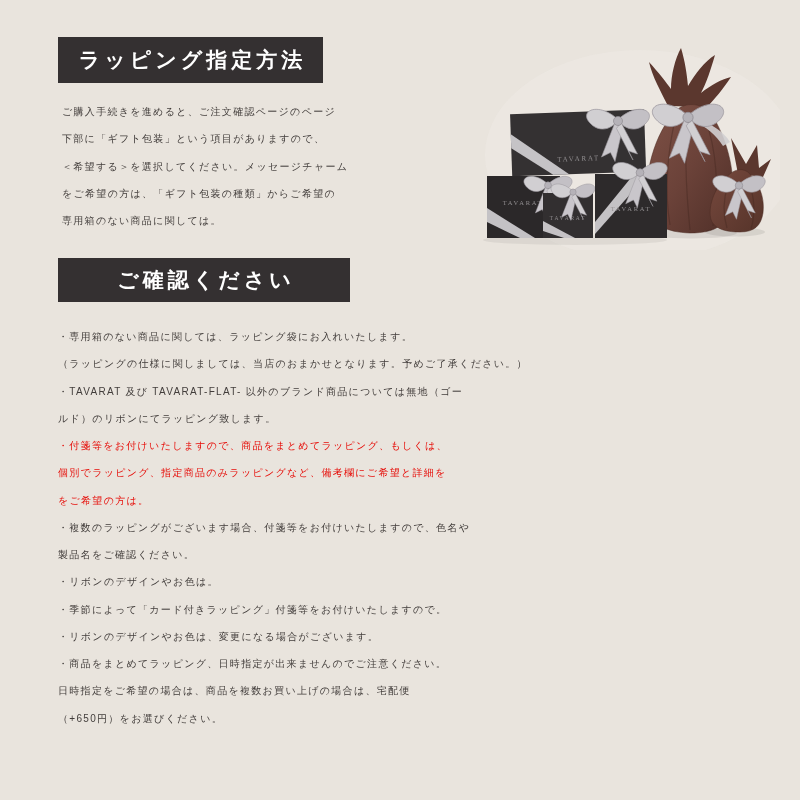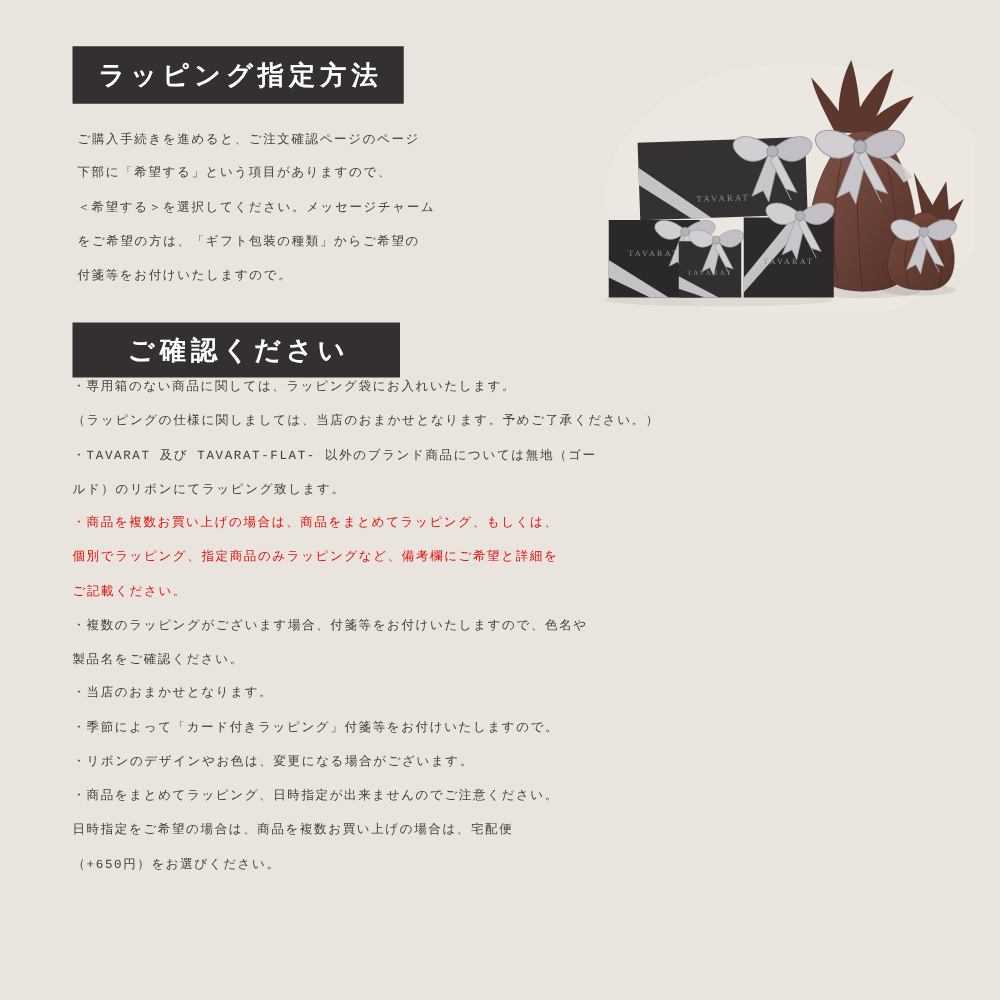--- a/index.html
+++ b/index.html
@@ -20,29 +20,29 @@
     position:absolute;
     background:var(--header-bg);
     color:var(--header-fg);
     font-size:21px;
     font-weight:bold;
     letter-spacing:4px;
     display:flex;align-items:center;justify-content:center;
     text-indent:4px;
   }
   .header-1{left:58px;top:37px;width:265px;height:46px;}
-  .header-2{left:58px;top:258px;width:262px;height:44px;}
+  .header-2{left:58px;top:258px;width:292px;height:44px;}
   .body-text{
     position:absolute;
     font-size:10px;
     letter-spacing:1.3px;
     line-height:27.25px;
   }
   .intro{left:62px;top:98px;width:430px;}
-  .notes{left:58px;top:297px;width:706px;font-family:Liberation Mono, monospace;}
+  .notes{left:58px;top:323px;width:706px;}
   .body-line{white-space:nowrap;}
   .body-line.red{color:var(--red);}
   .photo{
     position:absolute;left:480px;top:40px;width:300px;height:210px;
   }
   .photo svg{display:block;width:300px;height:210px;}
   .brand-label{
     font-family:"Liberation Serif","DejaVu Serif",serif;
     fill:#8f8c8e;
     letter-spacing:1.8px;
@@ -59,24 +59,24 @@
 <body>
 
 <div class="page">
 
   <div class="section-header header-1">
     <span>ラッピング指定方法</span>
   </div>
 
   <div class="body-text intro">
       <div class="body-line">ご購入手続きを進めると、ご注文確認ページのページ</div>
-      <div class="body-line">下部に「希望する」という項目がありますので、</div>
+      <div class="body-line">下部に「ギフト包装」という項目がありますので、</div>
       <div class="body-line">＜希望する＞を選択してください。メッセージチャーム</div>
       <div class="body-line">をご希望の方は、「ギフト包装の種類」からご希望の</div>
-      <div class="body-line">付箋等をお付けいたしますので。</div>
+      <div class="body-line">専用箱のない商品に関しては。</div>
     </div>
 
   <div class="photo">
     <svg viewBox="0 0 300 210" xmlns="http://www.w3.org/2000/svg">
       <defs>
         <linearGradient id="bagG" x1="0" y1="0" x2="1" y2="1">
           <stop offset="0" stop-color="#7e5146"></stop>
           <stop offset=".5" stop-color="#6b4239"></stop>
           <stop offset="1" stop-color="#4f2f28"></stop>
         </linearGradient>
@@ -149,26 +149,26 @@
 
   <div class="section-header header-2">
     <span>ご確認ください</span>
   </div>
 
   <div class="body-text notes">
       <div class="body-line">・専用箱のない商品に関しては、ラッピング袋にお入れいたします。</div>
       <div class="body-line">（ラッピングの仕様に関しましては、当店のおまかせとなります。予めご了承ください。）</div>
       <div class="body-line">・TAVARAT 及び TAVARAT-FLAT- 以外のブランド商品については無地（ゴー</div>
       <div class="body-line">ルド）のリボンにてラッピング致します。</div>
-      <div class="body-line red">・商品を複数お買い上げの場合は、商品をまとめてラッピング、もしくは、</div>
+      <div class="body-line red">・付箋等をお付けいたしますので、商品をまとめてラッピング、もしくは、</div>
       <div class="body-line red">個別でラッピング、指定商品のみラッピングなど、備考欄にご希望と詳細を</div>
-      <div class="body-line red">ご記載ください。</div>
+      <div class="body-line red">をご希望の方は。</div>
       <div class="body-line">・複数のラッピングがございます場合、付箋等をお付けいたしますので、色名や</div>
       <div class="body-line">製品名をご確認ください。</div>
-      <div class="body-line">・当店のおまかせとなります。</div>
+      <div class="body-line">・リボンのデザインやお色は。</div>
       <div class="body-line">・季節によって「カード付きラッピング」付箋等をお付けいたしますので。</div>
       <div class="body-line">・リボンのデザインやお色は、変更になる場合がございます。</div>
       <div class="body-line">・商品をまとめてラッピング、日時指定が出来ませんのでご注意ください。</div>
       <div class="body-line">日時指定をご希望の場合は、商品を複数お買い上げの場合は、宅配便</div>
       <div class="body-line">（+650円）をお選びください。</div>
     </div>
 
 </div>
 
 </body></html>

